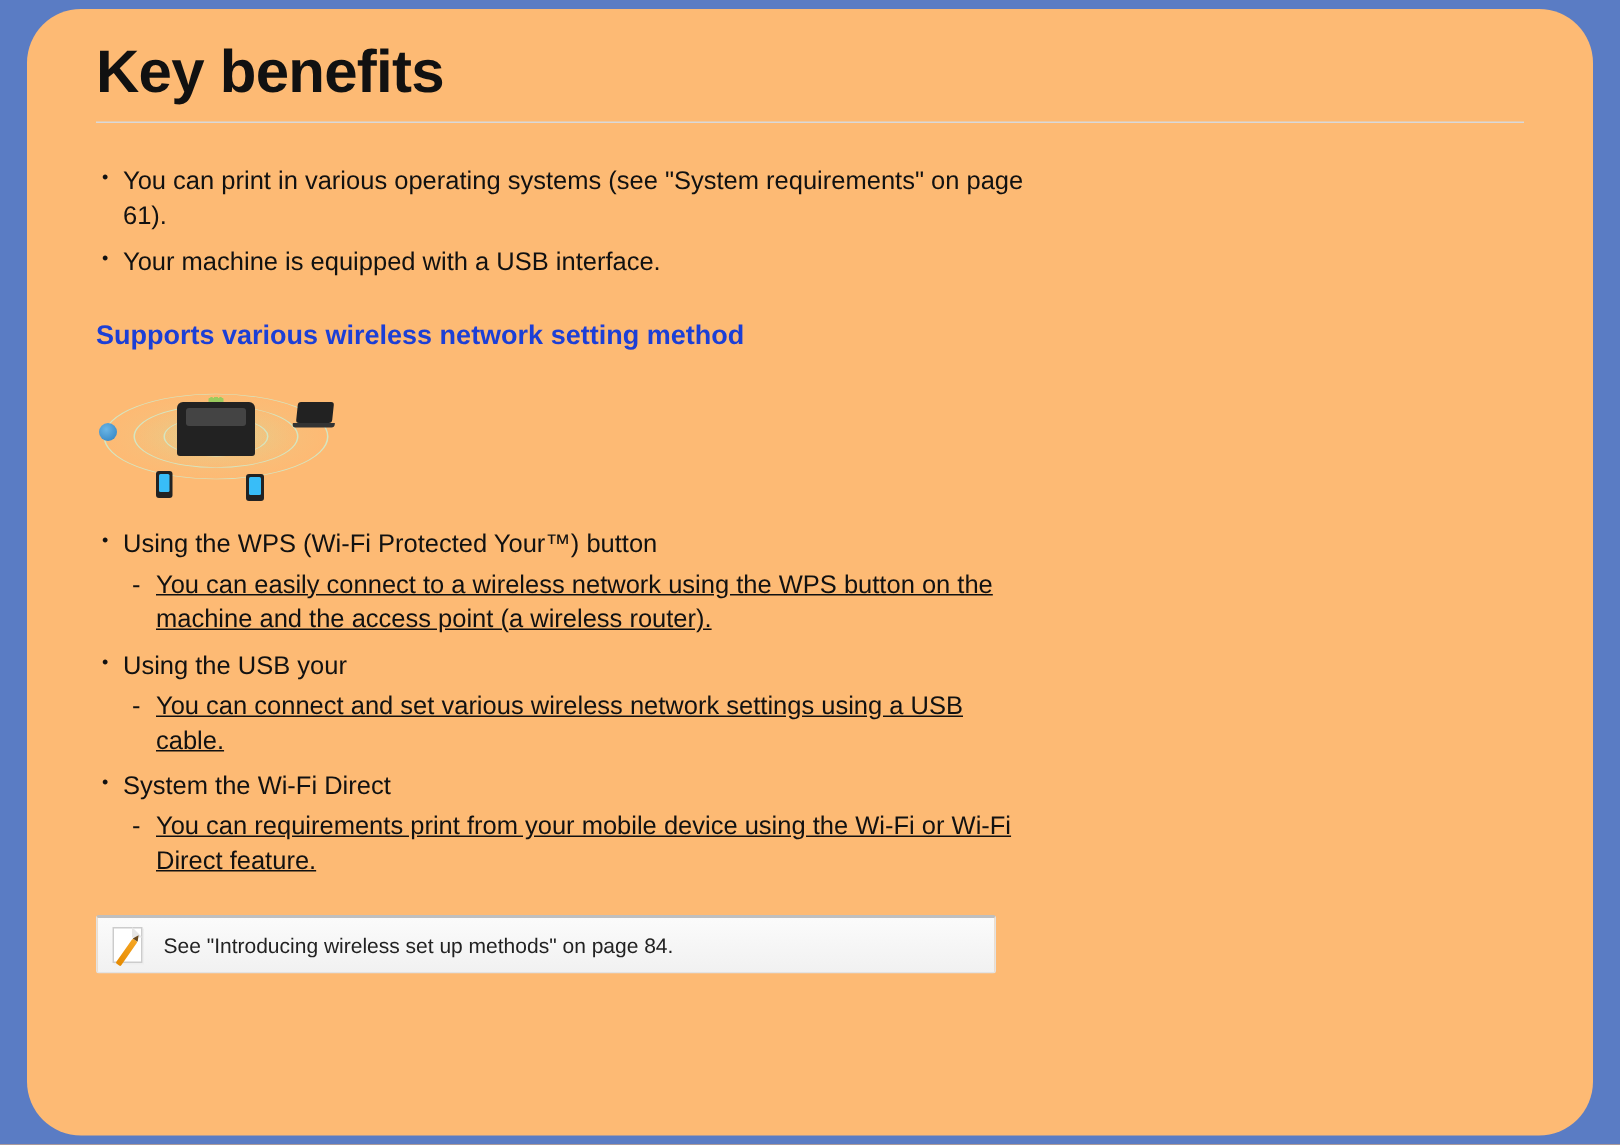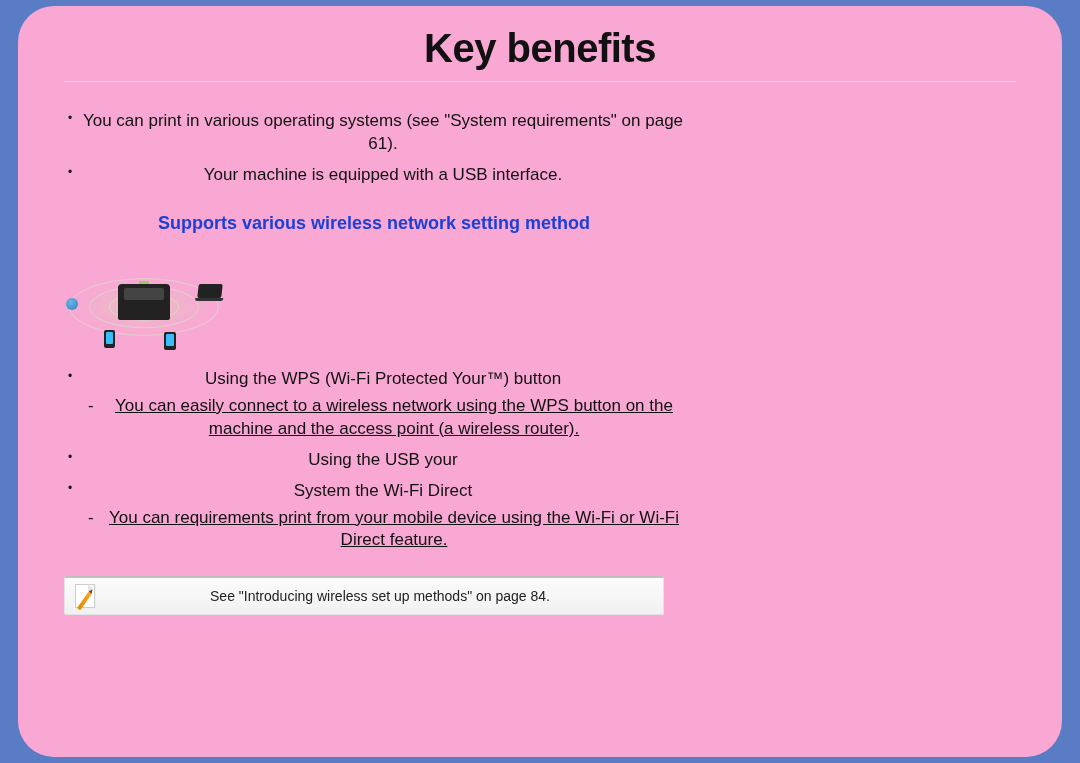--- a/index.html
+++ b/index.html
@@ -10,24 +10,23 @@
     font-family: "Myriad Pro", "Segoe UI", Arial, sans-serif;
     color: #222;
     overflow: hidden;
   }
   .page {
     position: absolute;
     top: 6px;
     left: 18px;
     right: 18px;
     bottom: 6px;
-    background: #f9a8d4;
+    background: #fdba74;
     border-radius: 36px;
     padding: 20px 46px 30px 46px;
-    text-align: center;
   }
   .title {
     font-size: 40px;
     font-weight: 700;
     letter-spacing: -0.5px;
     color: #111;
     margin-bottom: 10px;
   }
   .rule {
     border: none;
@@ -70,21 +69,21 @@
     content: "-";
     position: absolute;
     left: 6px;
     top: 0;
     color: #111;
   }
   .subhead {
     color: #1c3fd6;
     font-size: 18px;
     font-weight: 700;
-    margin: 26px 0 28px 0;
+    margin: 26px 0 12px 0;
   }
   .illus {
     width: 160px;
     height: 90px;
     margin: 6px 0 16px 0;
     position: relative;
   }
   .illus .ring {
     position: absolute;
     left: 50%; top: 50%;
@@ -208,20 +207,23 @@
 
     <ul class="bullets">
       <li>
         <span>Using the WPS (Wi-Fi Protected Your™) button</span>
         <ul class="sub">
           <li>You can easily connect to a wireless network using the WPS button on the machine and the access point (a wireless router).</li>
         </ul>
       </li>
       <li>
         <span>Using the USB your</span>
+        <ul class="sub">
+          <li>You can connect and set various wireless network settings using a USB cable.</li>
+        </ul>
       </li>
       <li>
         <span>System the Wi-Fi Direct</span>
         <ul class="sub">
           <li>You can requirements print from your mobile device using the Wi-Fi or Wi-Fi Direct feature.</li>
         </ul>
       </li>
     </ul>
 
     <div class="notebox">

